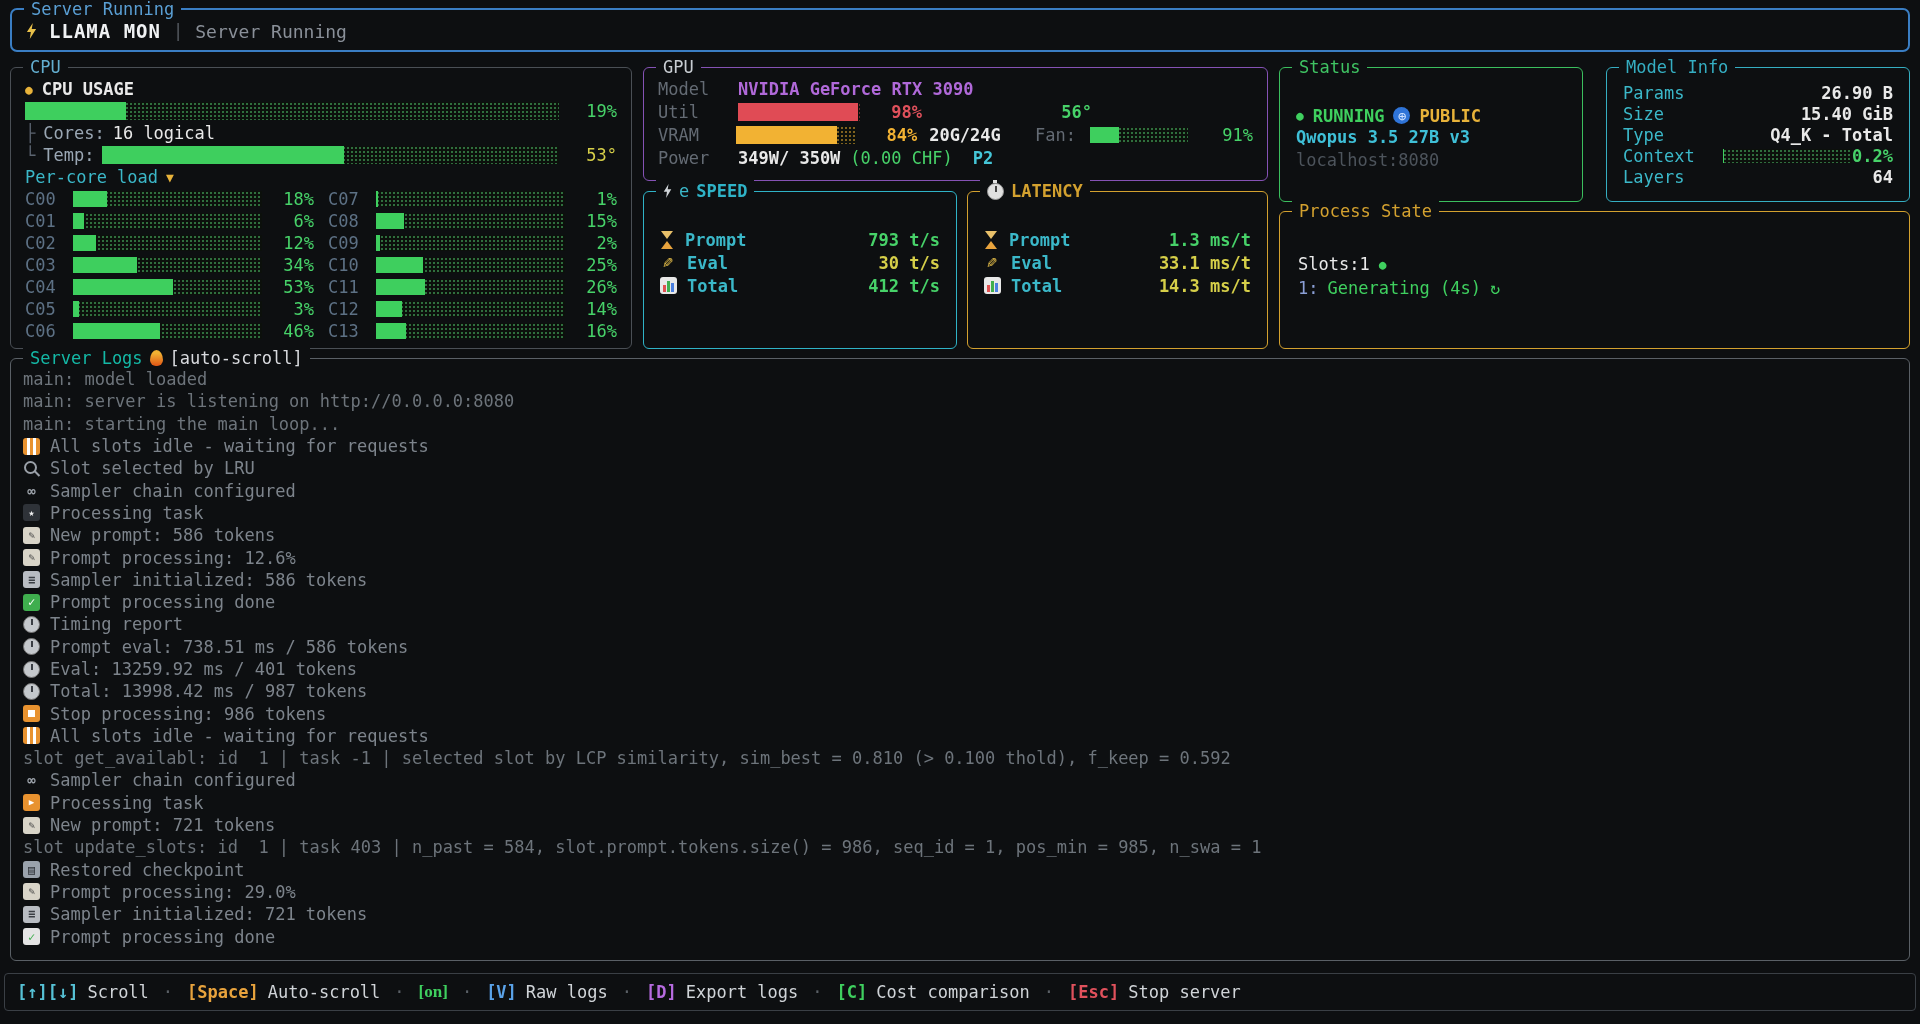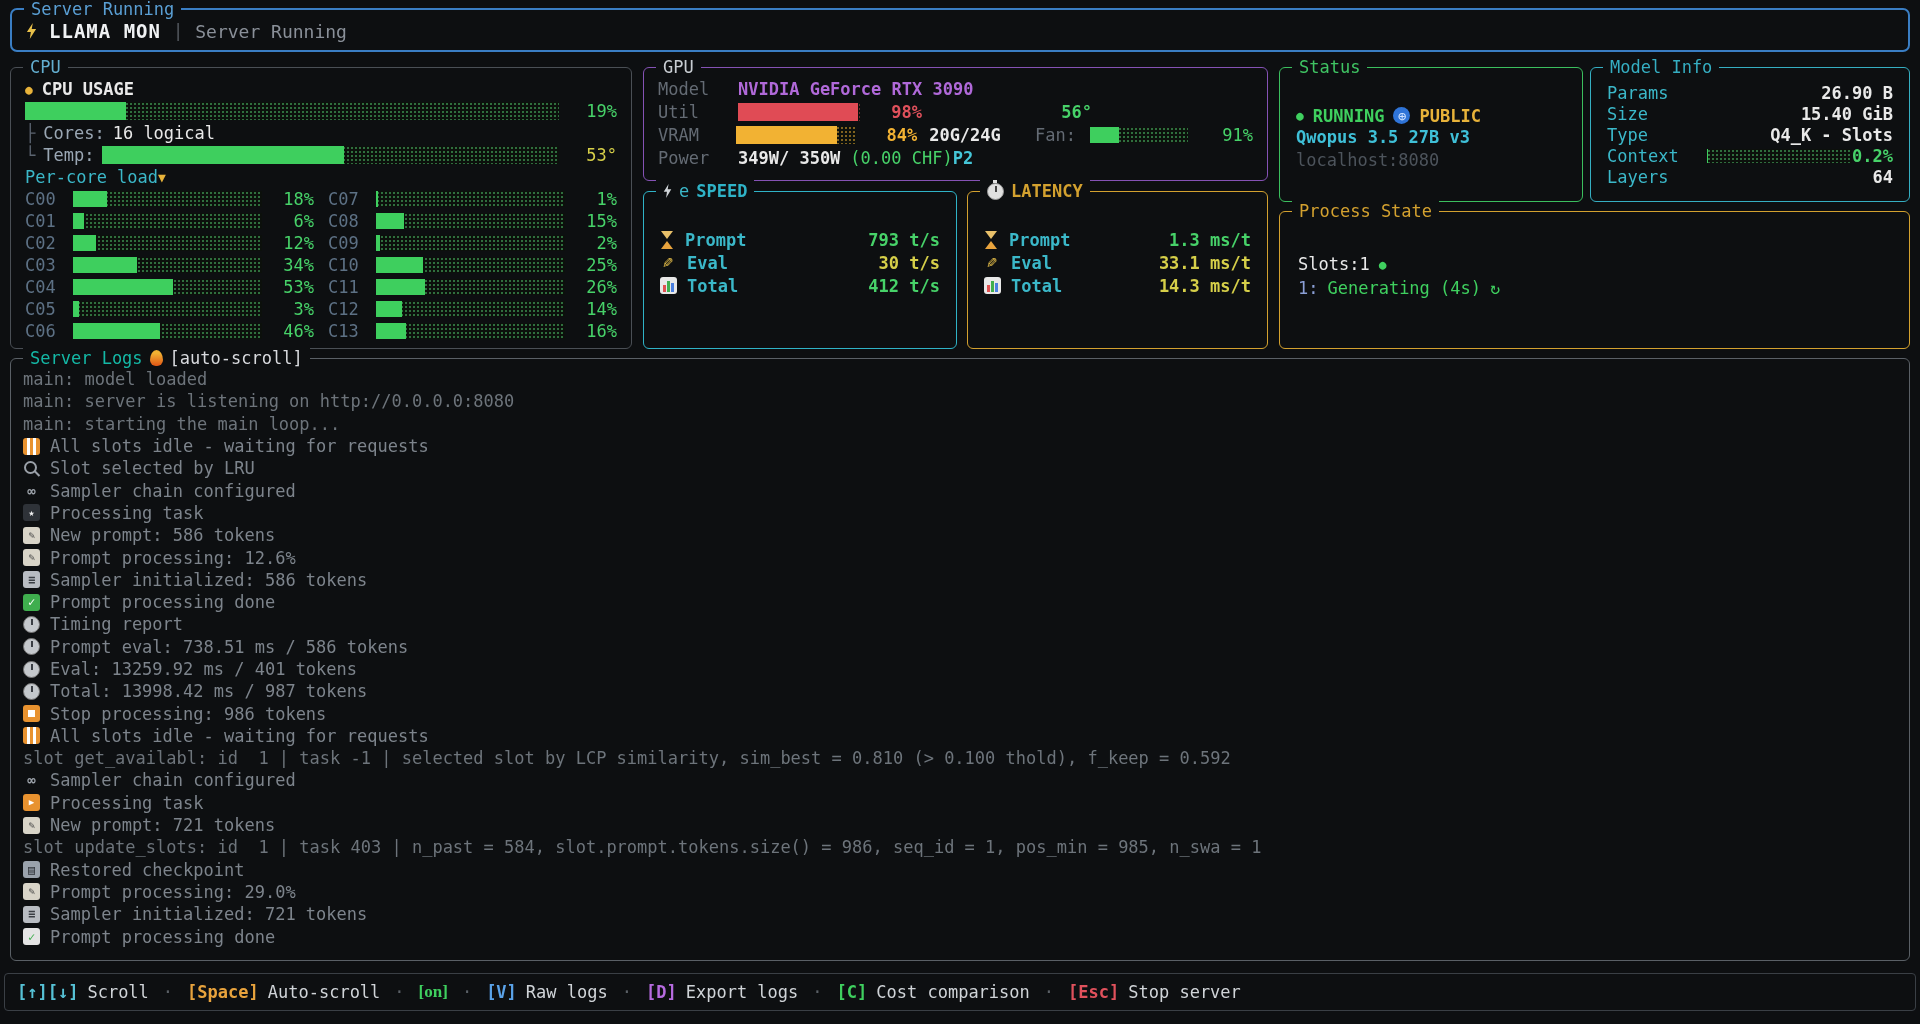--- a/index.html
+++ b/index.html
@@ -33,21 +33,21 @@
 
   
   .top-row{position:absolute;left:10px;top:67px;width:1900px;height:282px;display:flex;gap:11px}
   .cpu-panel{width:622px;border-color:var(--cpu-border)}
   .mid-col{width:625px;display:flex;flex-direction:column;gap:10px}
   .gpu-panel{height:114px;border-color:var(--purple)}
   .speedlat-row{flex:1;display:flex;gap:10px}
   .speed-panel{width:314px;border-color:#2fb3c7}
   .latency-panel{flex:1;border-color:var(--gold)}
   .right-col{flex:1;display:flex;flex-direction:column;gap:9px}
-  .statusmodel-row{height:135px;display:flex;gap:7px}
+  .statusmodel-row{height:135px;display:flex;gap:23px}
   .status-panel{width:304px;border-color:var(--status-green)}
   .model-panel{flex:1;border-color:var(--teal)}
   .process-panel{flex:1;border-color:var(--gold)}
 
   
   .track{position:relative;background-color:#0c100c;overflow:hidden;
      background-image:radial-gradient(rgba(86,214,116,.48) 1px,transparent 1.35px);
      background-size:4px 4px}
   .track.amber{background-image:radial-gradient(rgba(242,178,51,.5) 1px,transparent 1.35px)}
   .track.red{background-image:radial-gradient(rgba(224,75,85,.45) 1px,transparent 1.35px)}
@@ -60,21 +60,21 @@
   .cpu-usage-head{display:flex;align-items:center;gap:9px;height:22px;font-weight:bold}
   .dot-amber{color:#e8b33a;font-size:13px}
   .cpu-usage-row{display:flex;align-items:center;height:22px;gap:8px}
   .cpu-usage-row .track{flex:1;height:18px}
   .pct-cell{width:50px;text-align:right;color:var(--green)}
   .tree-row{display:flex;align-items:center;height:22px;gap:8px}
   .tree-branch{color:#5b6470;white-space:pre}
   .tree-label{color:#9aa7b4}
   .tree-row .track{flex:1;height:18px}
   .temp-cell{width:50px;text-align:right;color:var(--yellow)}
-  .percore-head{display:flex;align-items:center;height:22px;color:#3bb8c9}
+  .percore-head{display:flex;align-items:center;height:22px;gap:8px;color:#3bb8c9}
   .tri{color:#e8b33a;font-size:13px;cursor:pointer}
   .core-cols{display:flex;gap:14px}
   .core-col{flex:1;display:flex;flex-direction:column}
   .core-row{display:flex;align-items:center;height:22px;gap:8px}
   .core-id{width:40px;color:var(--slate)}
   .core-row .track{flex:1;height:16px}
   .core-pct{width:44px;text-align:right;color:var(--green)}
 
   
   .gpu-body{padding:9px 14px 0}
@@ -82,21 +82,21 @@
   .gpu-label{width:80px;color:var(--label-gray)}
   .gpu-model-value{color:#b069d9;font-weight:bold}
   .gpu-bar{width:122px;height:18px;margin-right:12px}
   .gpu-pct{width:50px;text-align:right;margin-right:12px}
   .gpu-mem{width:108px;font-weight:bold;white-space:pre}
   .gpu-temp{width:50px;text-align:right;color:var(--green);font-weight:bold}
   .fan-label{width:56px;color:var(--label-gray)}
   .fan-bar{width:100px;height:16px;margin-right:10px}
   .fan-pct{width:56px;text-align:right;color:var(--green)}
   .gpu-power-val{font-weight:bold;white-space:pre;margin-right:10px}
-  .gpu-cost{color:var(--green);margin-right:0}
+  .gpu-cost{color:var(--green);margin-right:20px}
   .gpu-pstate{color:var(--cyan);font-weight:bold}
 
   
   .metric-body{padding:36px 16px 0}
   .metric-row{display:flex;align-items:center;height:23px;gap:10px}
   .metric-label{color:#3bb8c9;flex:1}
   .metric-value{text-align:right;white-space:pre}
   .speed-title{color:#2fb3c7;font-weight:bold}
   .latency-title{color:var(--gold);font-weight:bold}
   .icon-suffix{color:#3bb8c9}
@@ -464,21 +464,21 @@
               <span class="mi-value t-white">26.90 B</span>
             </div>
             <div class="mi-row">
               <span class="mi-label">Size</span>
               <div class="mi-mid"></div>
               <span class="mi-value t-white">15.40 GiB</span>
             </div>
             <div class="mi-row">
               <span class="mi-label">Type</span>
               <div class="mi-mid"></div>
-              <span class="mi-value t-white">Q4_K - Slots</span>
+              <span class="mi-value t-white">Q4_K - Total</span>
             </div>
             <div class="mi-row">
               <span class="mi-label">Context</span>
               <div class="mi-mid">
                 <div class="track mi-bar">
                   <div class="fill" style="width: 0.2%;"></div>
                 </div>
               </div>
               <span class="mi-value t-green">0.2%</span>
             </div>

